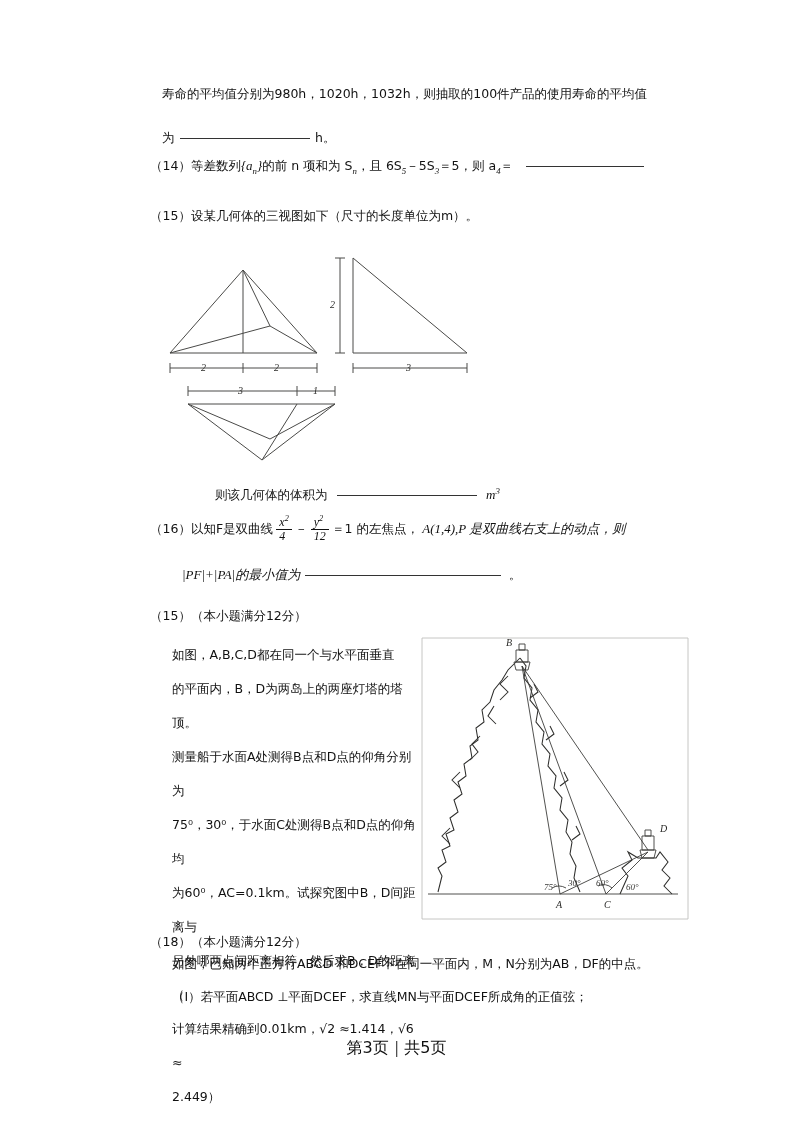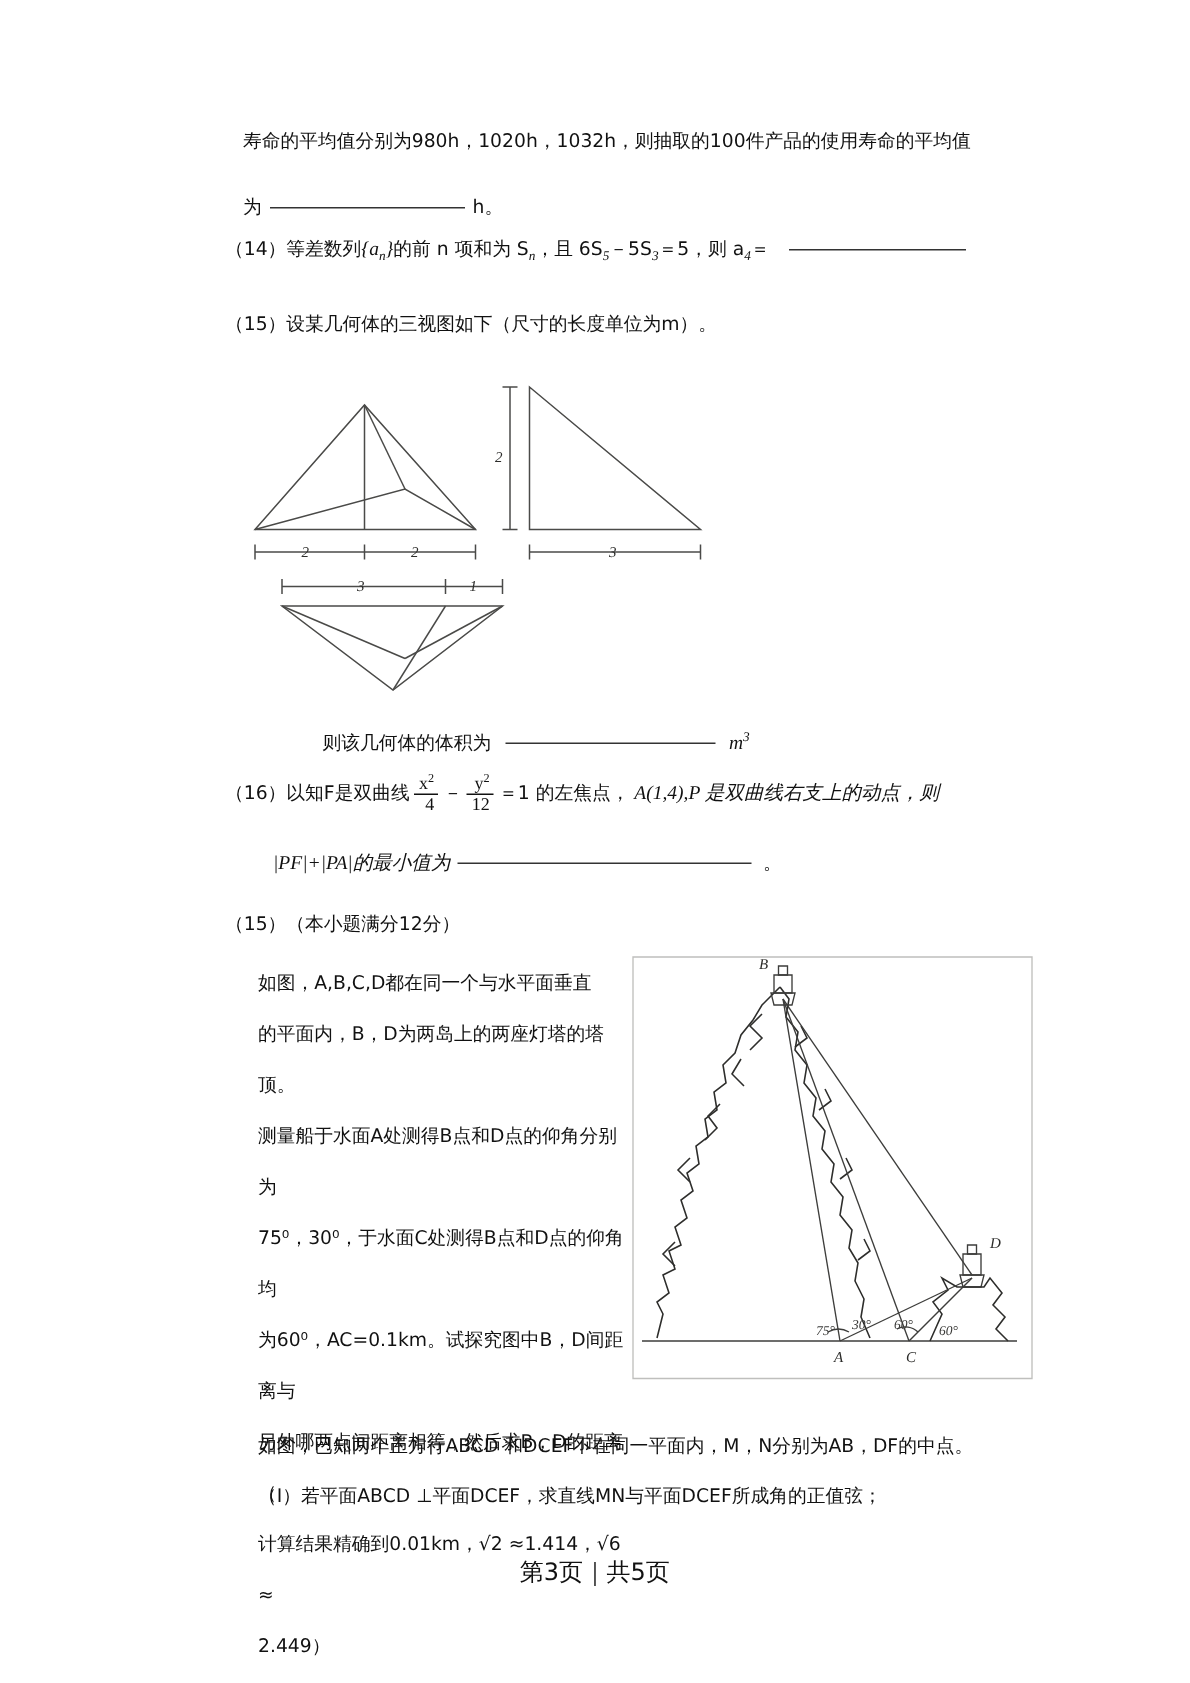--- a/index.html
+++ b/index.html
@@ -33,21 +33,21 @@
   .p18 { position:absolute; left:150px; top:934px; width:540px; font-size:13px; }
   .p18a { position:absolute; left:172px; top:956px; width:520px; font-size:12.5px; }
   .p18b { position:absolute; left:172px; top:989px; width:520px; font-size:12.5px; }
 
   .footer {
     position:absolute; left:0; top:1038px; width:793px;
     text-align:center; font-size:16px; font-family:"DejaVu Sans", sans-serif;
   }
 
   
-  .frac { display:inline-block; vertical-align:middle; text-align:right; font-size:12px; line-height:1.05; position:relative; top:-1px;}
+  .frac { display:inline-block; vertical-align:middle; text-align:left; font-style:italic; font-size:12px; line-height:1.05; position:relative; top:-1px;}
   .frac .num { display:block; padding:0 3px; }
   .frac .den { display:block; border-top:1px solid #111; padding:0 3px; }
   .sup { font-size:0.68em; vertical-align:super; }
   .sub { font-size:0.68em; vertical-align:sub; }
 
   .abs { font-style:italic; }
 
   
   .fig15 { position:absolute; left:150px; top:228px; width:400px; height:235px; }
   .fig17 { position:absolute; left:420px; top:636px; width:270px; height:285px; }
@@ -222,20 +222,23 @@
       <path class="stk2" d="M132 252 A14 14 0 0 1 146 252"></path>
       <path class="stk2" d="M178 250 A12 12 0 0 1 192 252"></path>
 
       <text class="lbl2" x="136" y="272">A</text>
       <text class="lbl2" x="184" y="272">C</text>
 
       <path class="stk2" d="M2 2 L268 2 L268 283 L2 283 Z" style="stroke:#bfbfbd"></path>
     </svg>
   </div>
 
+  <div class="p18">
+    <span class="cn">（18）</span><span class="cn">（本小题满分12分）</span>
+  </div>
   <div class="p18a">
     <span class="cn">如图，已知两个正方行ABCD 和DCEF不在同一平面内，M，N分别为AB，DF的中点。</span>
   </div>
   <div class="p18b">
     <span class="cn">（Ⅰ）若平面ABCD ⊥平面DCEF，求直线MN与平面DCEF所成角的正值弦；</span>
   </div>
 
   <div class="footer">
     <span>第3页｜共5页</span>
   </div>

